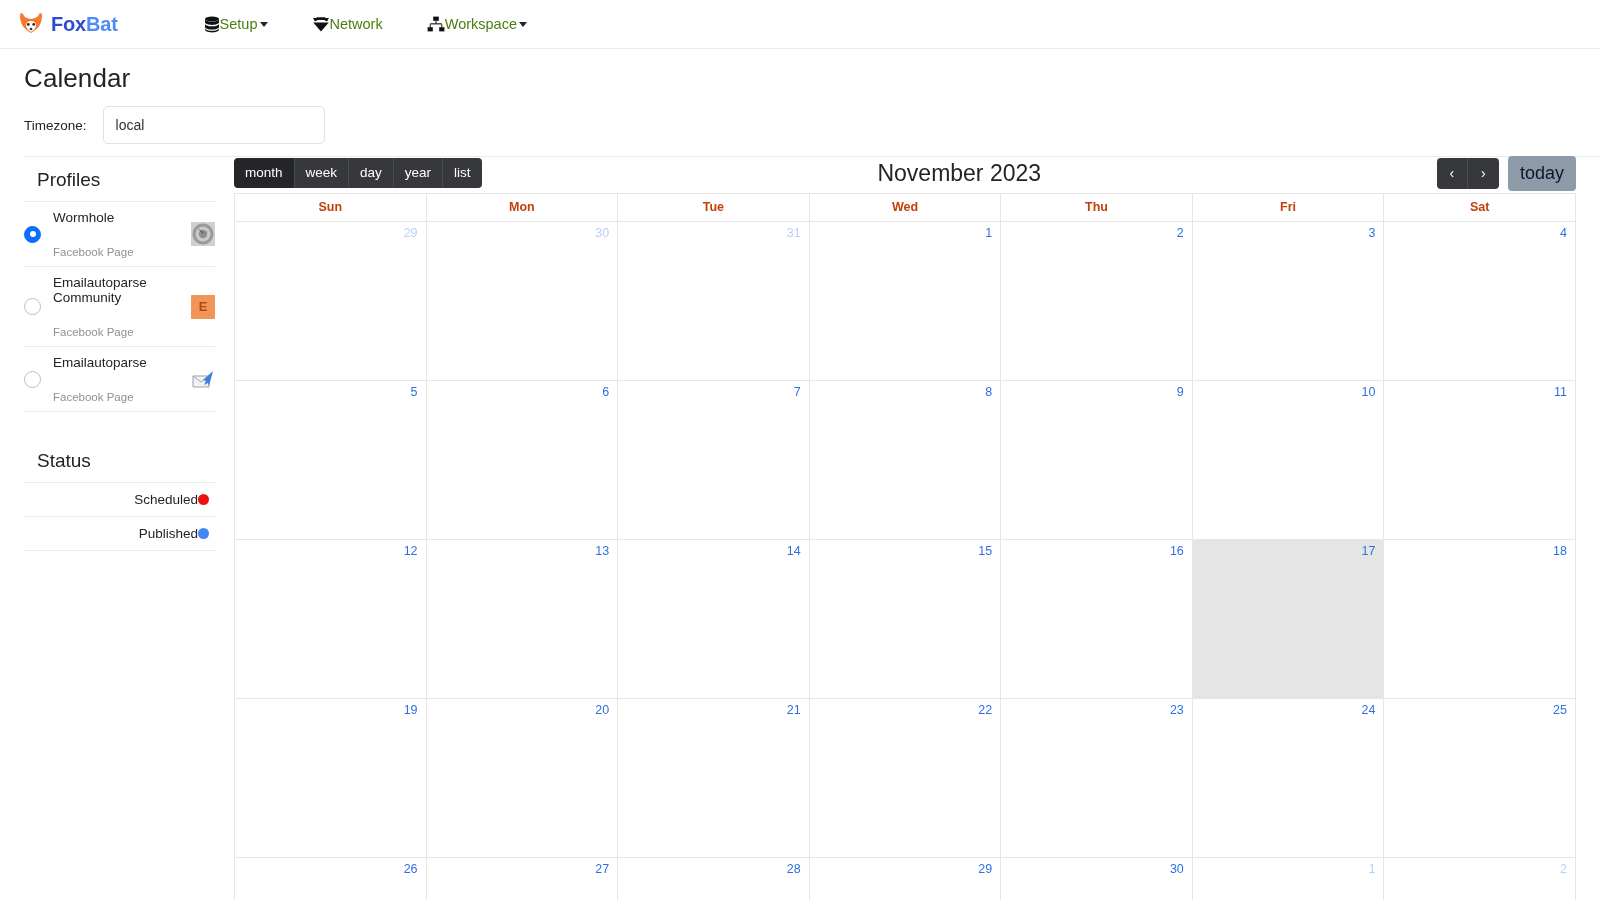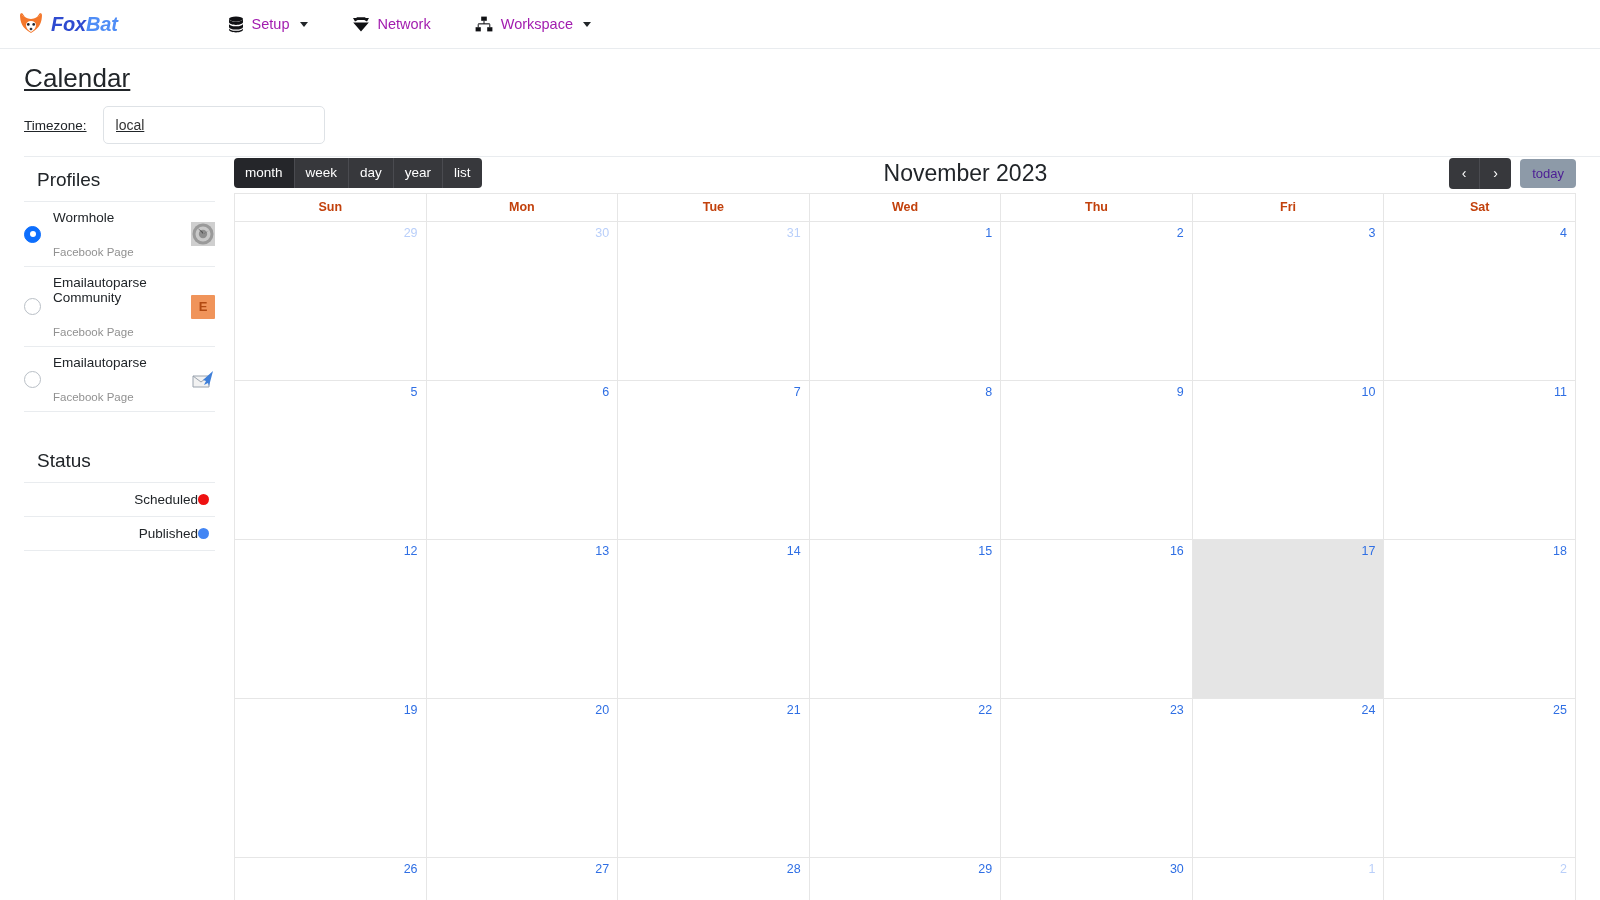--- a/index.html
+++ b/index.html
@@ -18,51 +18,49 @@
     background: #ffffff;
     border-bottom: 1px solid #e9ecef;
     display: flex;
     align-items: center;
     padding: 0 0 0 18px;
   }
   .brand {
     display: flex;
     align-items: center;
     gap: 7px;
-    margin-right: 110px;
-    font-style: italic;
+    margin-right: 86px;
   }
   .brand-text {
     font-size: 20px;
     font-weight: bold;
     letter-spacing: -0.2px;
   }
   .brand-fox { color: #2f4bd0; }
   .brand-bat { color: #4f8df6; }
   .nav-links { display: flex; align-items: center; gap: 44px; }
   .nav-item {
     display: flex;
     align-items: center;
-    gap: 8px;
     font-size: 14.5px;
-    color: #a21caf;
+    color: #4d7c0f;
     cursor: pointer;
     white-space: nowrap;
   }
   .nav-icon { display: inline-flex; align-items: center; }
   .caret {
     width: 0; height: 0;
     border-left: 4px solid transparent;
     border-right: 4px solid transparent;
     border-top: 5px solid #212529;
     margin-left: 2px;
   }
 
   
-  .page-head { padding: 14px 0 0 24px; text-decoration: underline; }
+  .page-head { padding: 14px 0 0 24px; }
   .page-title {
     font-size: 26px;
     font-weight: 400;
     color: #212529;
     margin: 0 0 12px 0;
     letter-spacing: 0.1px;
   }
   .tz-row { display: flex; align-items: center; gap: 16px; }
   .tz-label { font-size: 13.5px; color: #212529; }
   .tz-input {
@@ -194,22 +192,22 @@
     width: 31px; height: 31px;
     font-size: 14px;
     cursor: pointer;
     display: flex; align-items: center; justify-content: center;
   }
   .navbtn.left { border-radius: 4px 0 0 4px; border-right: 1px solid #4a4b50; }
   .navbtn.right { border-radius: 0 4px 4px 0; }
   .todaybtn {
     background: #8d9aa8;
     border: none;
-    color: #4c1d95;
-    font-size: 13px;
+    color: #0f172a;
+    font-size: 18px;
     padding: 7px 12px;
     border-radius: 4px;
     cursor: pointer;
     font-family: "Liberation Sans", sans-serif;
   }
 
   table.cal {
     width: 1342px;
     border-collapse: collapse;
     table-layout: fixed;

